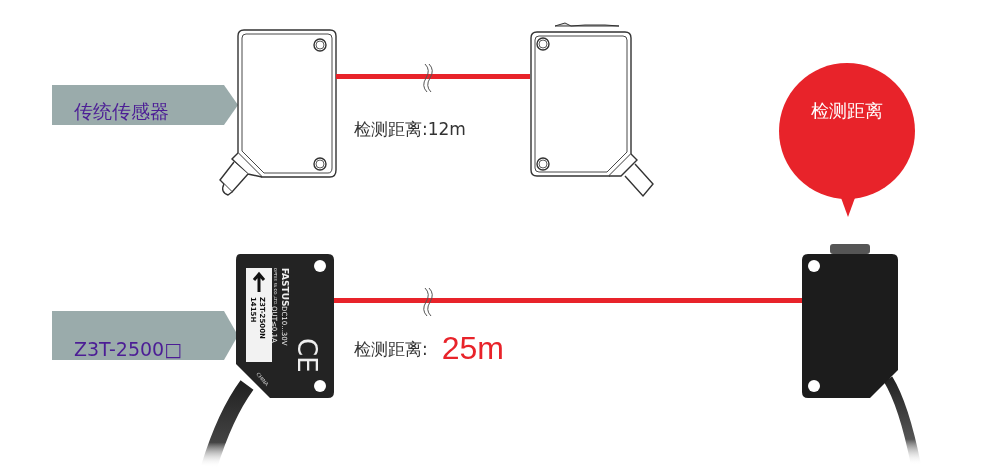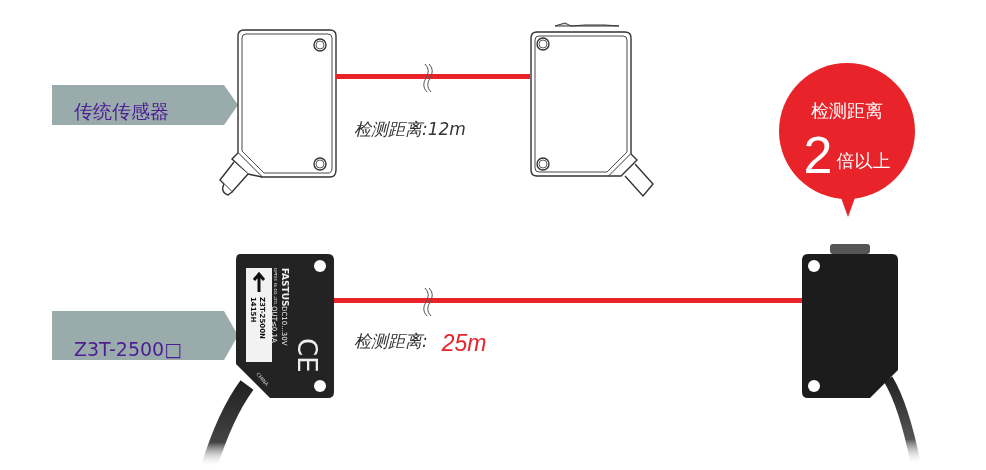--- a/index.html
+++ b/index.html
@@ -3,22 +3,22 @@
 <meta charset="utf-8">
 <style>
   html, body { margin: 0; padding: 0; background: #ffffff; }
   body { width: 986px; height: 470px; position: relative; overflow: hidden;
          font-family: "DejaVu Sans", "Liberation Sans", sans-serif; }
   .abs { position: absolute; }
   .tag { position: absolute; background: #9aabab; color: #4c1d95; font-size: 19px;
          display: flex; align-items: flex-end; padding-left: 22px; box-sizing: border-box;
          clip-path: polygon(0 0, calc(100% - 14px) 0, 100% 50%, calc(100% - 14px) 100%, 0 100%); }
   .beam { position: absolute; height: 5px; background: #e8232a; }
-  .dist-label { position: absolute; color: #333; font-size: 17px; white-space: nowrap; font-style: italic; }
-  .dist-big { color: #e8232a; font-size: 23px; font-family: "Liberation Sans", sans-serif; vertical-align: -4px; margin-left: 14px; }
+  .dist-label { position: absolute; color: #333; font-size: 17px; white-space: nowrap; }
+  .dist-big { color: #e8232a; font-size: 32px; font-family: "Liberation Sans", sans-serif; vertical-align: -4px; margin-left: 14px; }
   .bubble { position: absolute; left: 779px; top: 63px; width: 136px; height: 136px;
             border-radius: 50%; background: #e8232a; color: #fff; text-align: center; }
   .bubble-tail { position: absolute; left: 840px; top: 195px; width: 0; height: 0;
                  border-left: 8px solid transparent; border-right: 8px solid transparent;
                  border-top: 22px solid #e8232a; }
   .bubble .l1 { position: absolute; left: 0; right: 0; top: 36px; font-size: 18px; }
   .bubble .l2 { position: absolute; left: 0; right: 0; top: 66px; white-space: nowrap; }
   .bubble .big { font-family: "Liberation Sans", sans-serif; font-size: 52px; line-height: 52px; vertical-align: -6px; }
   .bubble .small { font-size: 18px; margin-left: 4px; }
 </style>
@@ -123,16 +123,13 @@
 <svg class="abs" style="left:800px; top:244px;" width="105" height="160" viewBox="0 0 105 160">
   <rect x="30" y="0" width="40" height="10" rx="3" fill="#555"></rect>
   <path d="M8 10 L92 10 Q98 10 98 16 L98 126 L70 154 L8 154 Q2 154 2 148 L2 16 Q2 10 8 10 Z" fill="#1c1c1c"></path>
   <circle cx="14" cy="22" r="6" fill="#fff"></circle>
   <circle cx="14" cy="142" r="6" fill="#fff"></circle>
 </svg>
 
 <div class="bubble-tail"></div>
 <div class="bubble">
   <div class="l1">检测距离</div>
-  <div class="l2">
-    <span class="big">2</span><span class="small">倍以上</span>
-  </div>
 </div>
 
 </body></html>

